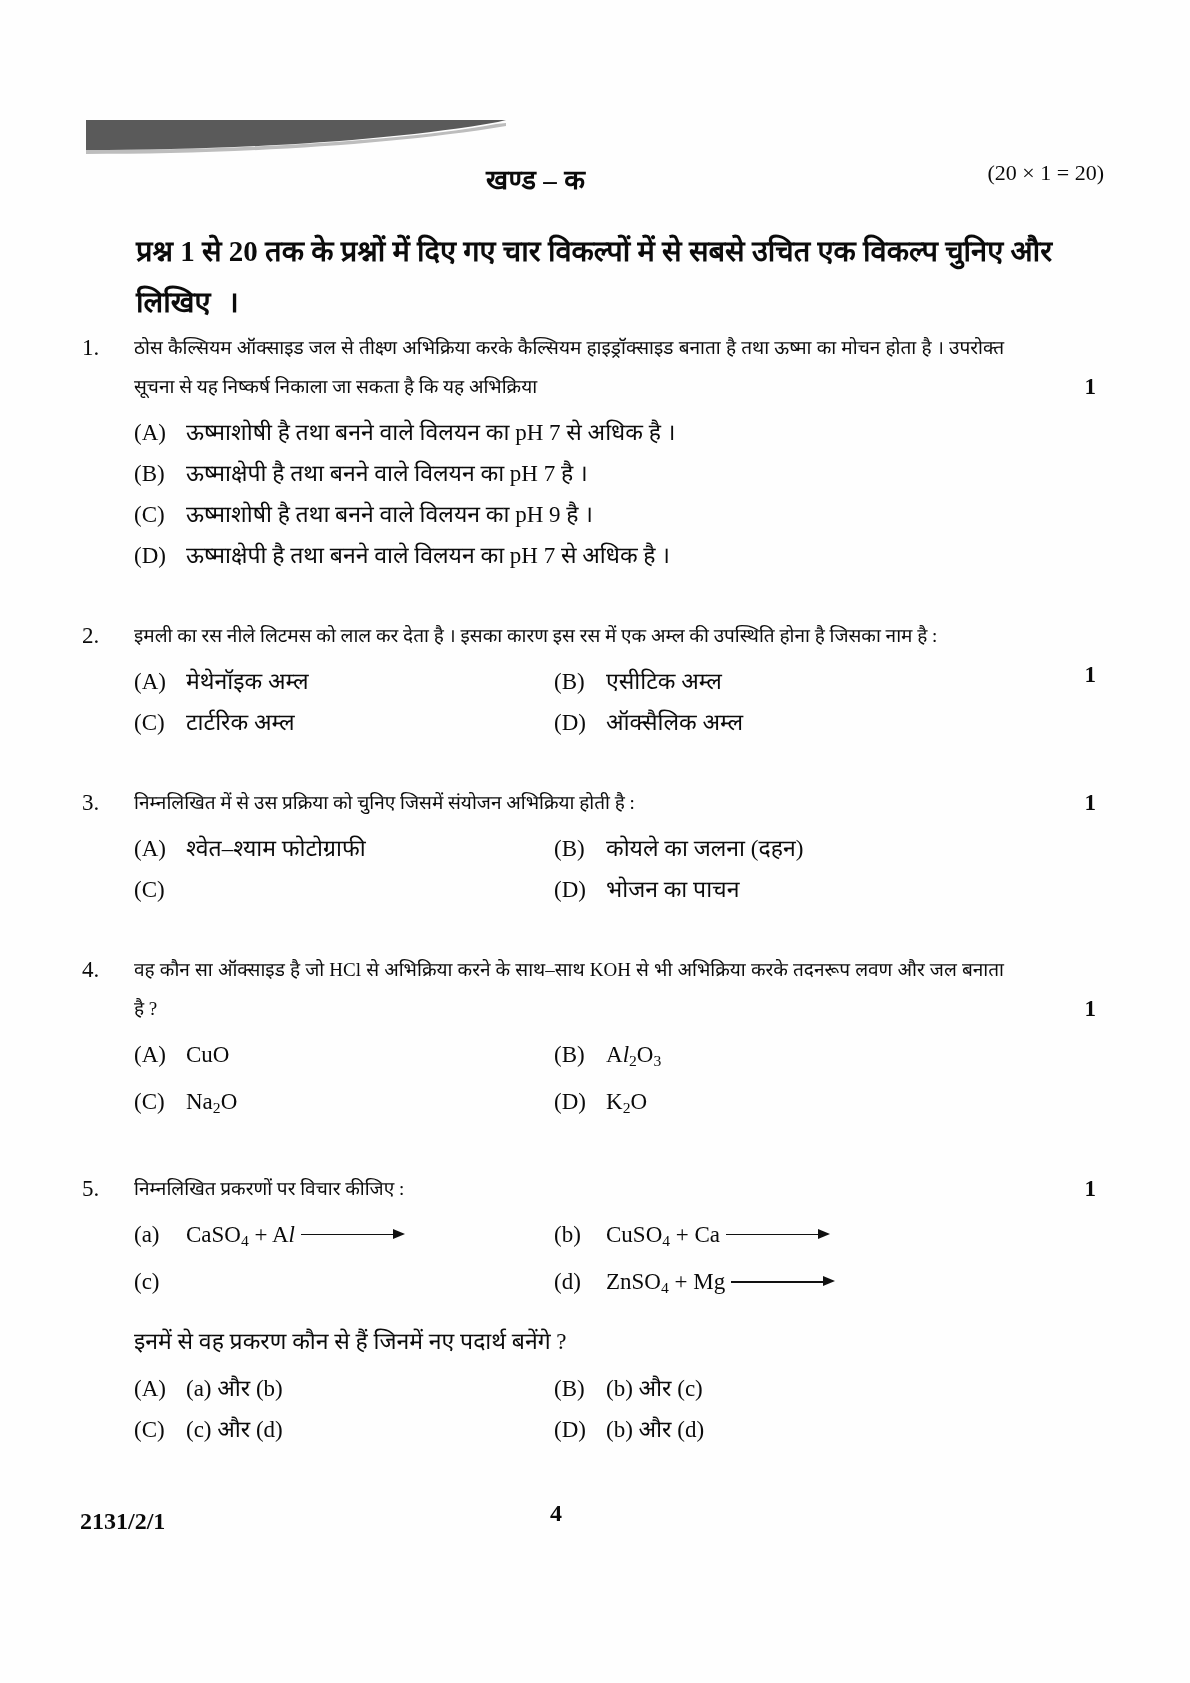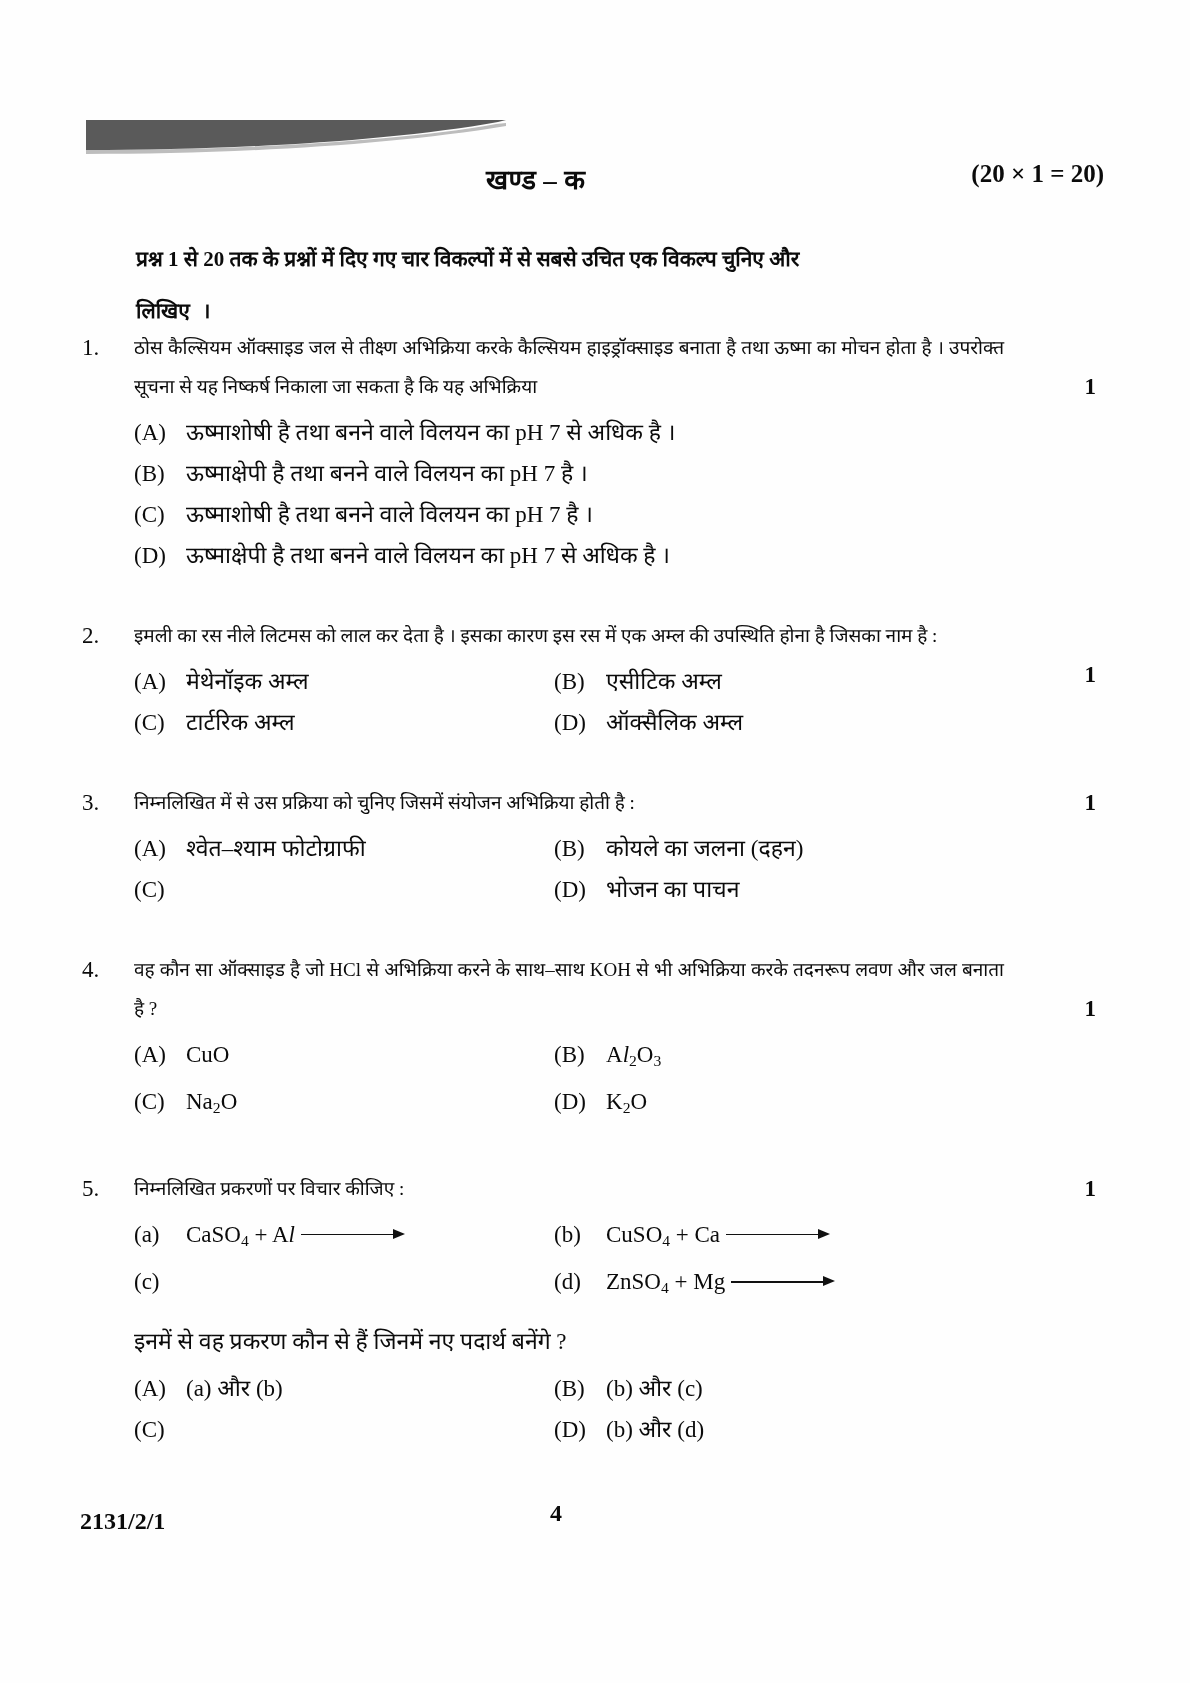--- a/index.html
+++ b/index.html
@@ -44,32 +44,32 @@
     left: 400px;
     top: 0;
     font-weight: bold;
     font-size: 27px;
     letter-spacing: .3px;
   }
   .marks-total {
     position: absolute;
     right: 0px;
     top: 0;
-    font-weight: bold;
-    font-size: 25px;
+    font-weight: normal;
+    font-size: 22px;
   }
 
   
   .instruction {
     position: absolute;
     left: 136px;
-    top: 232px;
+    top: 224px;
     width: 920px;
     font-weight: bold;
-    font-size: 21px;
+    font-size: 29px;
     line-height: 54px;
     text-align: justify;
     text-justify: inter-word;
   }
   .instruction .ln2 { display:block;font-family:Liberation Mono, monospace; }
 
   
   .qlist {
     position: absolute;
     left: 80px;
@@ -247,21 +247,21 @@
           </div>
         <div class="opt-row">
             <div class="opt">
           <span class="opt-tag">(B)</span>
           <span class="opt-text">ऊष्माक्षेपी है तथा बनने वाले विलयन का pH 7 है ।</span>
         </div>
           </div>
         <div class="opt-row">
             <div class="opt">
           <span class="opt-tag">(C)</span>
-          <span class="opt-text">ऊष्माशोषी है तथा बनने वाले विलयन का pH 7 है ।</span>
+          <span class="opt-text">ऊष्माशोषी है तथा बनने वाले विलयन का pH 9 है ।</span>
         </div>
           </div>
         <div class="opt-row">
             <div class="opt">
           <span class="opt-tag">(D)</span>
           <span class="opt-text">ऊष्माक्षेपी है तथा बनने वाले विलयन का pH 7 से अधिक है ।</span>
         </div>
           </div>
       </div>
     </div>
@@ -401,20 +401,21 @@
             <span class="opt-text">(a) और (b)</span>
           </div>
           <div class="opt col2">
             <span class="opt-tag">(B)</span>
             <span class="opt-text">(b) और (c)</span>
           </div>
         </div>
         <div class="opt-row">
           <div class="opt col1">
             <span class="opt-tag">(C)</span>
+            <span class="opt-text">(c) और (d)</span>
           </div>
           <div class="opt col2">
             <span class="opt-tag">(D)</span>
             <span class="opt-text">(b) और (d)</span>
           </div>
         </div>
       </div>
     </div>
 
   </div>

